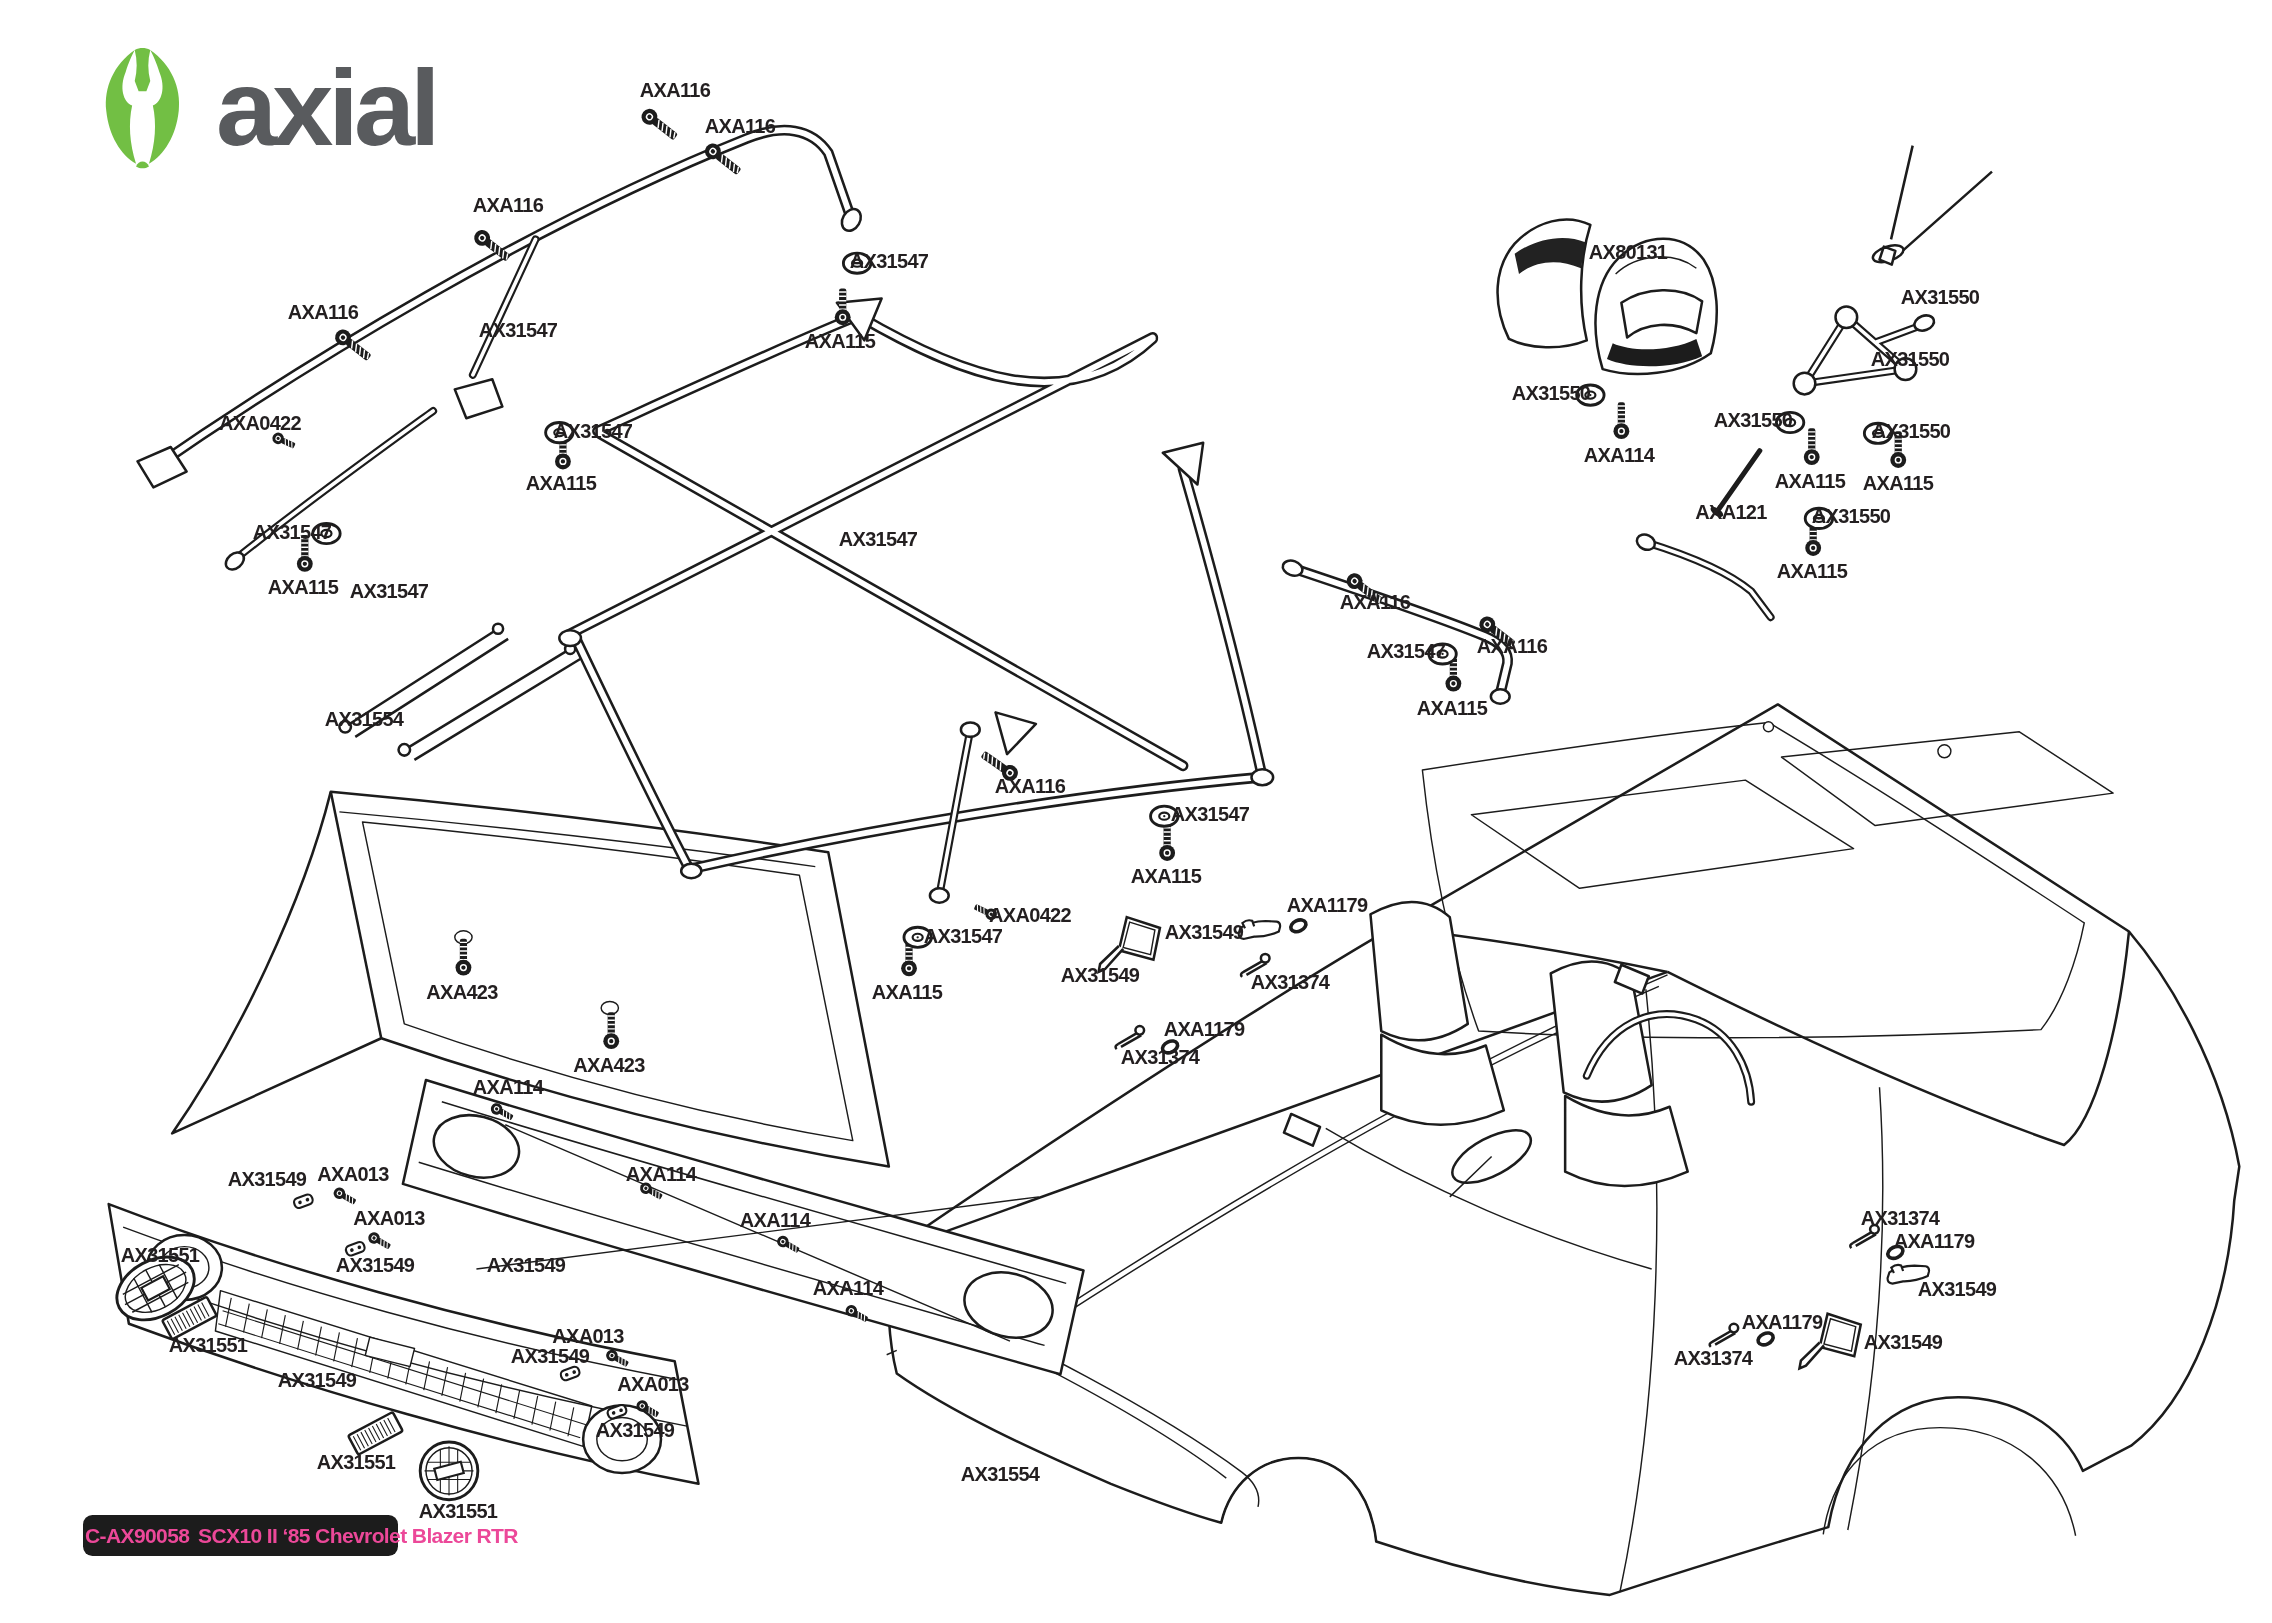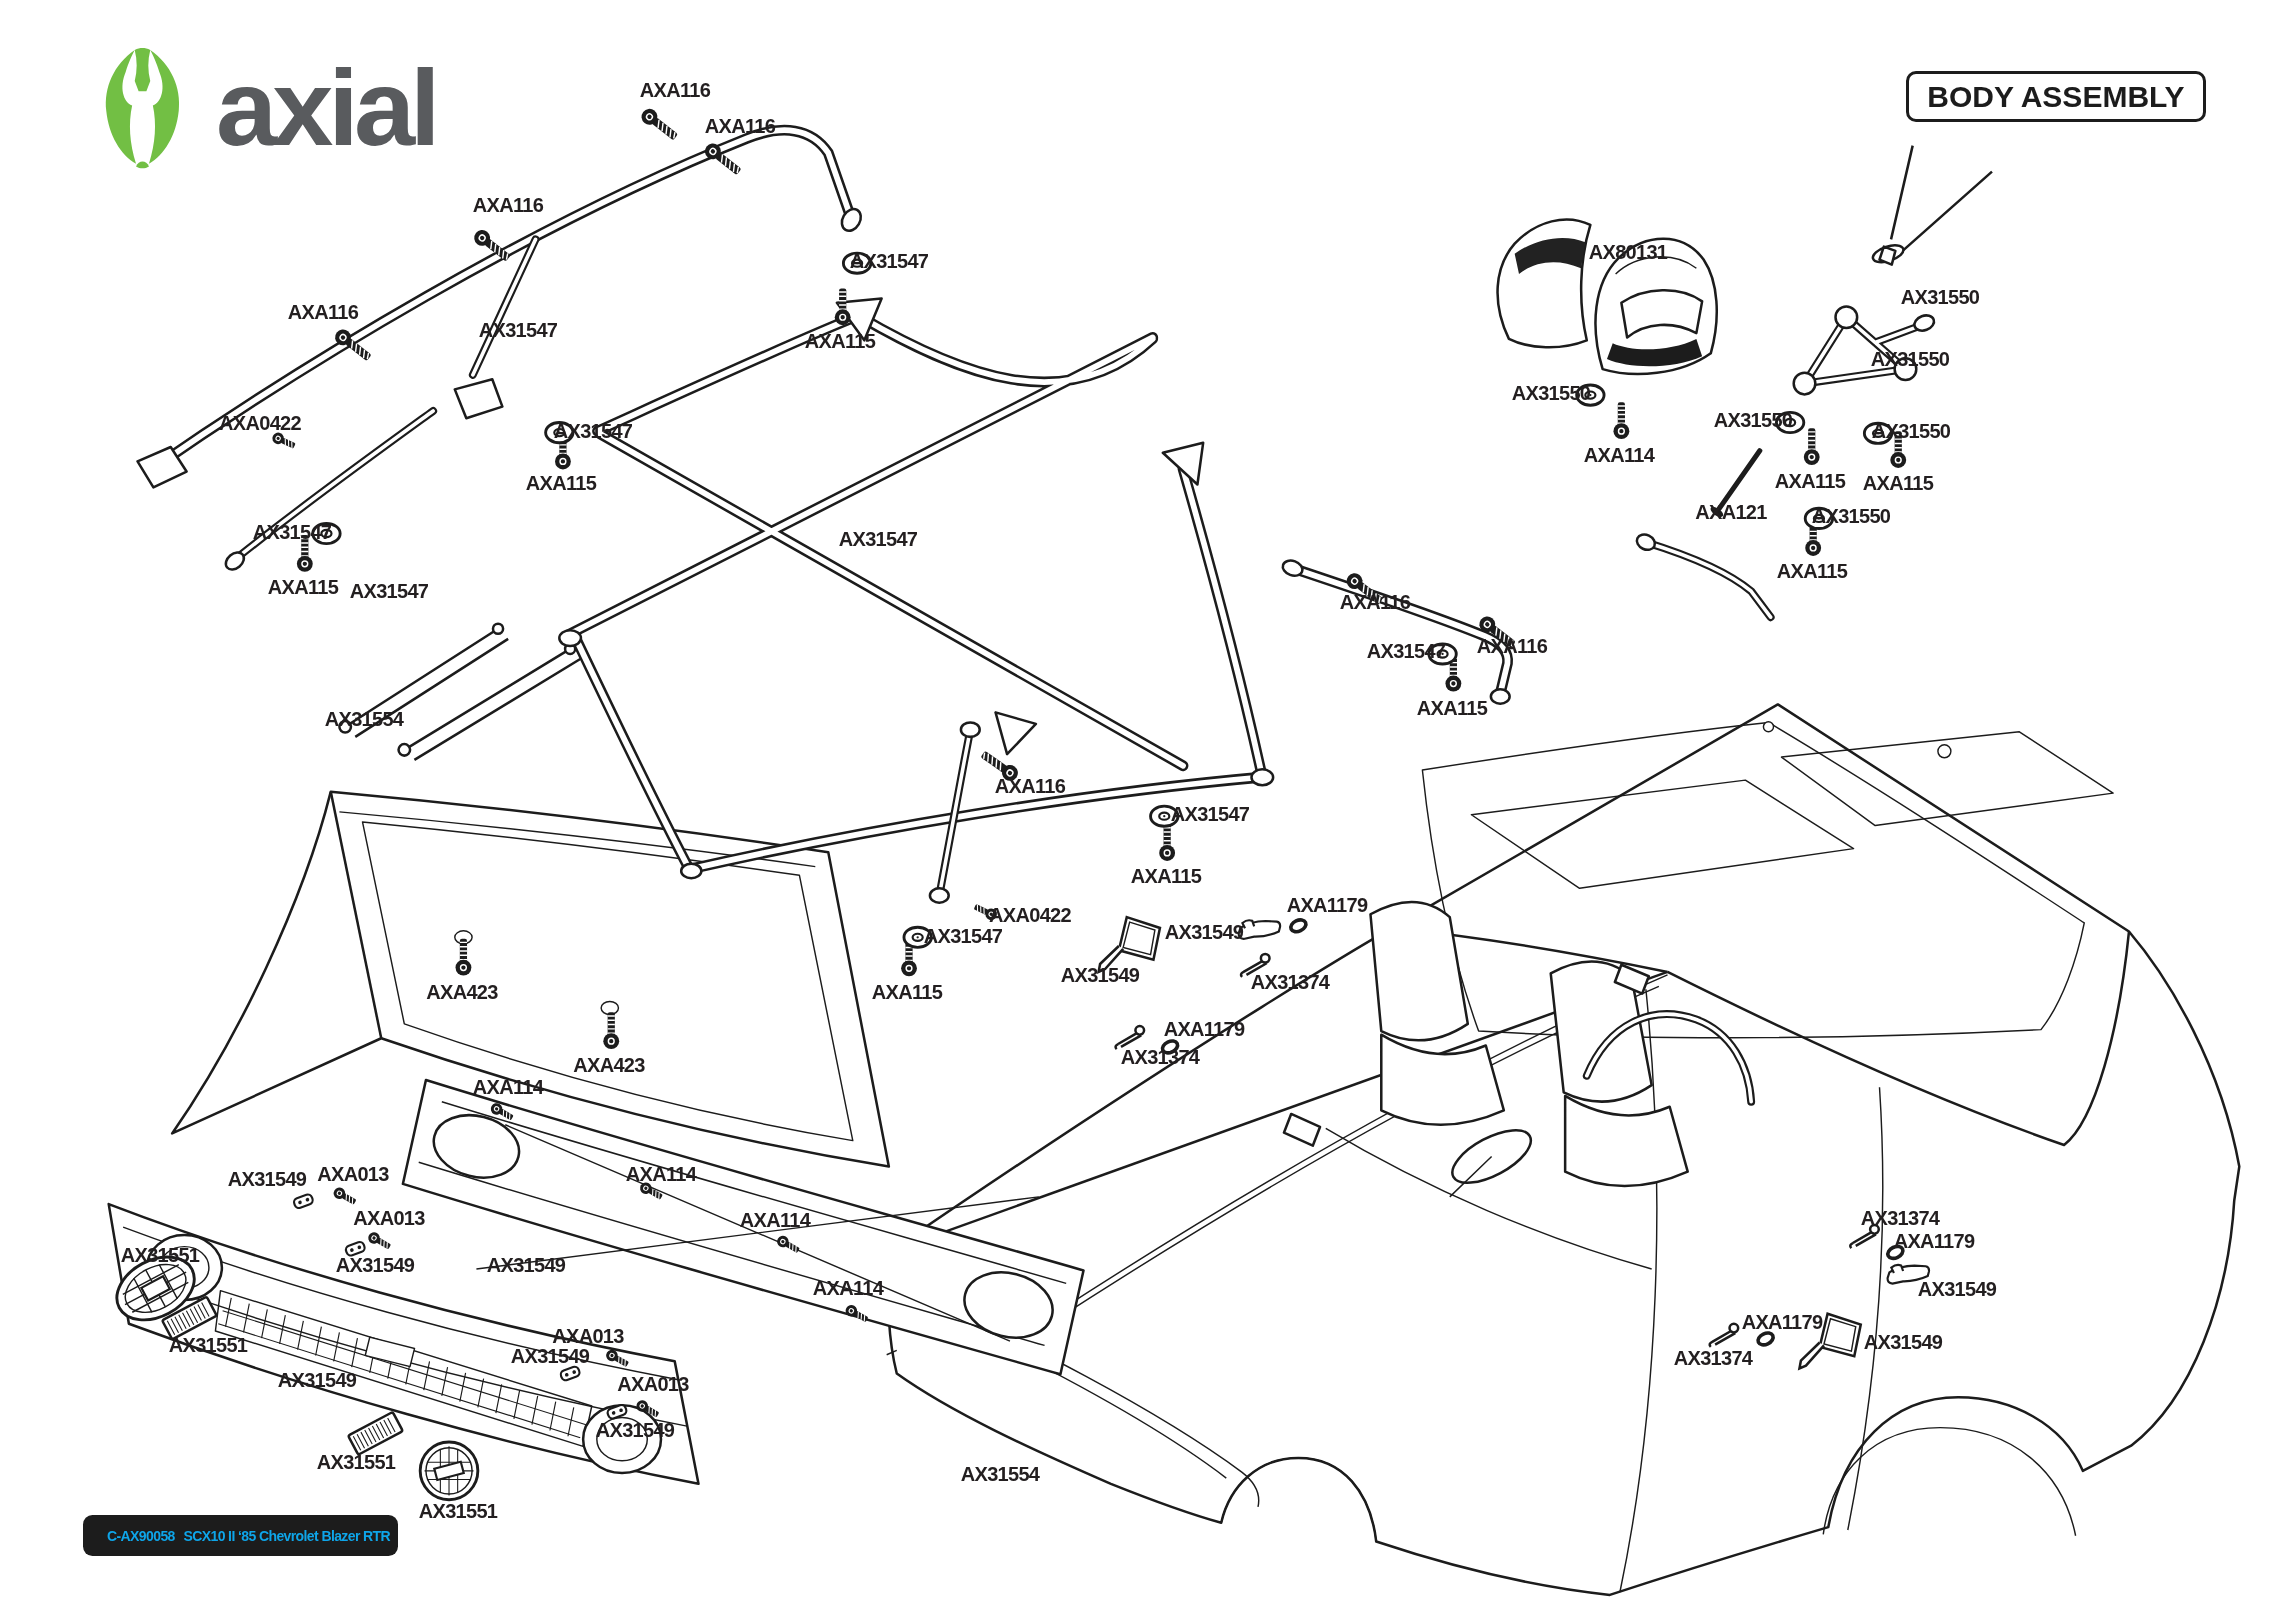--- a/index.html
+++ b/index.html
@@ -16,22 +16,22 @@
   #labels{position:absolute;left:0;top:0;width:100%;height:100%;pointer-events:none;}
   .callout{position:absolute;transform:translate(-50%,-55%);font-weight:bold;font-size:20px;
            letter-spacing:-0.7px;color:#231f20;white-space:nowrap;}
   #logo{position:absolute;left:85px;top:46px;display:flex;align-items:center;}
   #wordmark{font-size:110px;line-height:108px;font-weight:bold;letter-spacing:-5px;
             color:#595b5e;margin-left:16px;transform:scaleY(.98);}
   #badge{position:absolute;left:1906px;top:71px;width:294px;height:45px;border:3.6px solid #1c1c1c;
          border-radius:10px;display:flex;align-items:center;justify-content:center;
          font-size:30px;font-weight:bold;color:#1c1c1c;letter-spacing:0;}
   #footerbox{position:absolute;left:83px;top:1515px;width:315px;height:41px;background:#1c1c1c;
-             border-radius:9.4px;color:#0ea5e9;display:flex;align-items:center;padding:0 24px;
-             box-sizing:border-box;font-weight:bold;font-size:14px;letter-spacing:-0.6px;white-space:nowrap;}
+             border-radius:9.4px;color:#ec4899;display:flex;align-items:center;padding:0 2px;
+             box-sizing:border-box;font-weight:bold;font-size:21px;letter-spacing:-0.6px;white-space:nowrap;}
   #footerbox .code{margin-right:8.7px;}
 </style>
 </head>
 <body>
 
 <div id="stage">
 
 <svg id="art" viewBox="0 0 3151 2251" xmlns="http://www.w3.org/2000/svg">
   <defs>
     <symbol id="sym-washer" overflow="visible">
@@ -379,23 +379,20 @@
     <g fill="#72bf44">
       <path d="M70,6 C38,28 22,64 26,100 C30,138 48,168 72,182 C62,150 60,120 66,92 C52,86 46,64 56,40 C60,26 66,14 70,6 Z"></path>
       <path d="M94,6 C126,28 142,64 138,100 C134,138 116,168 92,182 C102,150 104,120 98,92 C112,86 118,64 108,40 C104,26 98,14 94,6 Z"></path>
       <path d="M70,6 C78,2 86,2 94,6 C90,22 90,38 94,54 L88,70 L76,70 L70,54 C74,38 74,22 70,6 Z"></path>
       <path d="M72,186 C76,176 88,176 92,186 C86,190 78,190 72,186 Z"></path>
     </g>
   </svg>
   <span id="wordmark">axial</span>
 </div>
 
-<div id="badge">
-  <span>BODY ASSEMBLY</span>
-</div>
 
 <div id="footerbox">
   <span class="code">C-AX90058</span>
   <span>SCX10 II ‘85 Chevrolet Blazer RTR</span>
 </div>
 
 </div>
 
 
 </body></html>

